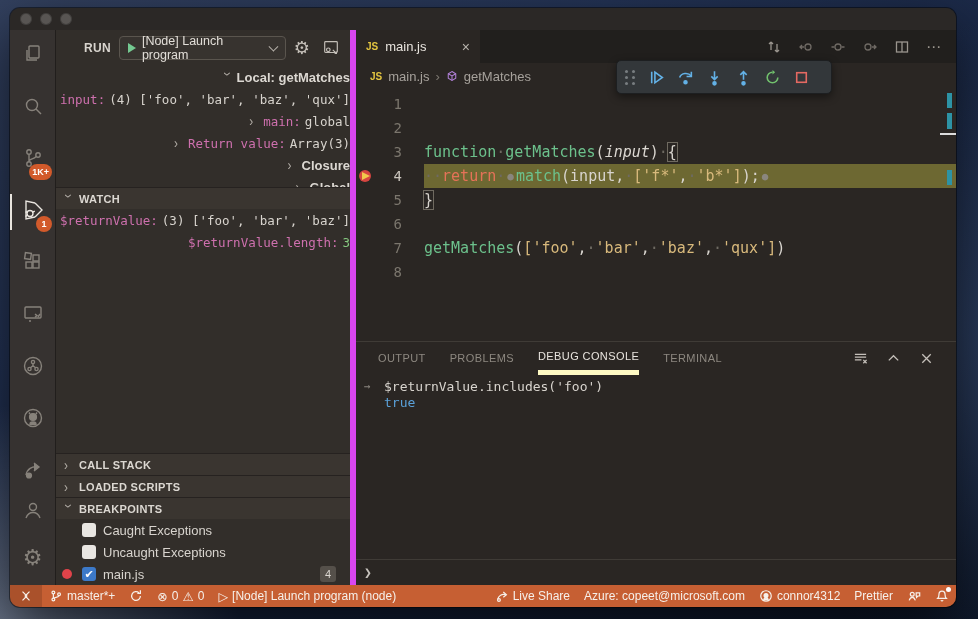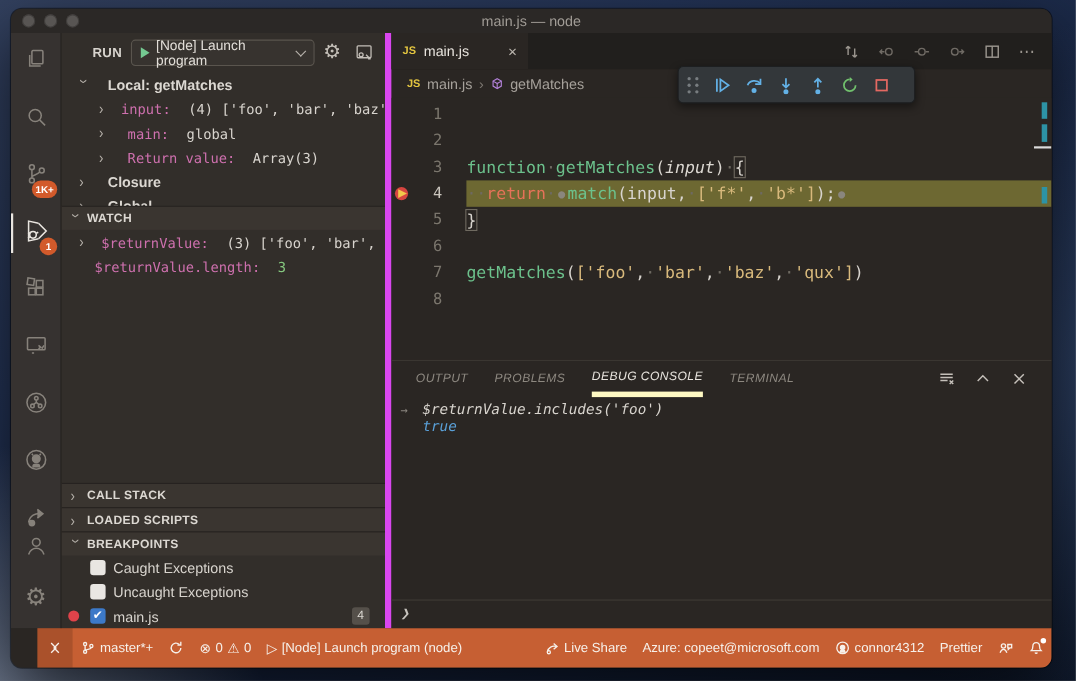--- a/index.html
+++ b/index.html
@@ -47,21 +47,21 @@
   .play-tri{ width:0; height:0; border-left:8px solid #74c991; border-top:5px solid transparent; border-bottom:5px solid transparent; }
   .config-pill .cfg-text{ font-size:12.5px; color:#e2ded8; }
   .chev-down{ width:7px; height:7px; border-right:1.6px solid #b9b4ad; border-bottom:1.6px solid #b9b4ad; transform:rotate(45deg); margin-top:-4px;}
   .run-icons{ margin-left:auto; display:flex; gap:12px; align-items:center; color:#c4bfb8; }
   .run-icons .gear-glyph{ font-size:18px; cursor:pointer; }
   .dbgconsole-ic{ width:18px; height:18px; stroke:#c4bfb8; fill:none; stroke-width:1.3; cursor:pointer; }
   .sec-head{ height:22px; background:#3a3530; border-top:1px solid #262220; display:flex; align-items:center; gap:5px;
              padding:0 8px; font-size:11px; font-weight:bold; color:#dcd8d2; letter-spacing:.3px; cursor:pointer; }
   .chev{ display:inline-block; width:10px; color:#b4afa8; font-weight:normal; font-size:12px; transform:scaleY(1.2); }
   .chev.open{ transform:rotate(90deg) scaleY(1.2); }
-  .tree-row{ height:22px; display:flex; align-items:center; gap:16px; white-space:nowrap; cursor:pointer; }
+  .tree-row{ height:22px; display:flex; align-items:center; gap:4px; white-space:nowrap; cursor:pointer;justify-content:flex-end; }
   .ind1{ padding-left:16px; } .ind2{ padding-left:34px; }
   .tname{ color:#ce70ae; font-family:"DejaVu Sans Mono",monospace; font-size:12.5px; }
   .tval{ color:#d8d4ce; font-family:"DejaVu Sans Mono",monospace; font-size:12.5px; }
   .tval.num{ color:#85c87f; }
   .tscope{ font-weight:bold; color:#dcd8d2; }
   .clip-row{ height:11px; overflow:hidden; }
   .clip-row .tree-row{ height:22px; }
   .bottom-stack{ position:absolute; left:0; right:0; bottom:0; }
   .bp-row{ height:22px; display:flex; align-items:center; gap:7px; padding-left:26px; cursor:pointer; position:relative; }
   .cbox{ width:14px; height:14px; border-radius:3px; background:#e9e6e2; flex:0 0 auto; }
@@ -110,56 +110,55 @@
   .tk-op{ color:#e57258; } .tk-str{ color:#d8b97c; } .tk-fg{ color:#d8d4ce; }
   .tk-param{ color:#dcd8d2; font-style:italic; }
   .tk-ws{ color:#6e6a62; }
   .tk-bpdot{ color:#8a867e; font-size:11px; vertical-align:1px; padding:0 2px; }
   .tk-bracket{ color:#d8d4ce; outline:1px solid #6f6a60; }
   
   .ruler{ position:absolute; top:0; right:0; width:16px; bottom:0; }
   .ruler .mark{ position:absolute; right:4px; width:5px; background:#2d93a5; }
   .ruler .wline{ position:absolute; right:0; width:16px; height:2px; background:#dcdcdc; }
   
-  .panel{ flex:0 0 244px; border-top:1px solid #3f3b36; display:flex; flex-direction:column; background:#2a2623;font-style:italic; }
+  .panel{ flex:0 0 244px; border-top:1px solid #3f3b36; display:flex; flex-direction:column; background:#2a2623; }
   .panel-tabs{ height:33px; display:flex; align-items:center; gap:24px; padding:0 22px; flex:0 0 auto; }
   .ptab{ font-size:11px; letter-spacing:.4px; color:#8d8880; cursor:pointer; height:100%; display:flex; align-items:center; border-bottom:1px solid transparent; }
   .ptab.active{ color:#e8e4de; border-bottom:5px solid #fef9c3; }
   .panel-actions{ margin-left:auto; display:flex; gap:18px; align-items:center; color:#c5c0ba; }
   .panel-actions .pa{ cursor:pointer; display:flex; }
   .panel-actions svg{ width:15px; height:15px; stroke:currentColor; fill:none; stroke-width:1.4; }
   .console{ flex:1 1 auto; font-family:"DejaVu Sans Mono",monospace; font-size:13px; padding:4px 0 0 8px; }
   .crow{ height:16px; line-height:16px; display:flex; }
   .cprefix{ width:20px; color:#8a857e; font-size:11px; }
   .cexpr{ color:#d8d4ce; }
   .cresult{ color:#5aa0d8; }
   .console-input{ flex:0 0 26px; border-top:1px solid #3f3b36; display:flex; align-items:center; padding-left:8px;
                   font-family:"DejaVu Sans Mono",monospace; color:#c8c4be; font-size:13px; cursor:text; }
   
-  .statusbar{ height:36px; background:#c65f33; flex:0 0 auto; display:flex; align-items:center; color:#f6f0ea; font-size:12px;margin-left:24px; }
+  .statusbar{ height:22px; background:#c65f33; flex:0 0 auto; display:flex; align-items:center; color:#f6f0ea; font-size:12px; }
   .sb-item{ display:flex; align-items:center; gap:4px; padding:0 7px; height:100%; cursor:pointer; white-space:nowrap; }
   .sb-item.remote{ background:rgba(0,0,0,.14); padding:0 9px; }
   .sb-right{ margin-left:auto; display:flex; height:100%; }
   .sb-item svg{ width:14px; height:14px; stroke:currentColor; fill:none; stroke-width:1.4; }
   .sb-glyph{ font-family:"DejaVu Sans",sans-serif; font-size:12.5px; }
   .bell-wrap{ position:relative; display:flex; }
   .bell-dot{ position:absolute; right:-2px; top:-2px; width:5px; height:5px; border-radius:50%; background:#fff; }
 </style>
 </head>
 <body>
 
 <div class="window">
 
   <div class="titlebar">
     <div class="lights">
       <span class="light"></span>
       <span class="light"></span>
       <span class="light"></span>
     </div>
-    <div class="win-title">main.js — node</div>
   </div>
 
   <div class="main">
 
     <nav class="activitybar">
       <div class="ab-item">
         <span><svg viewBox="0 0 24 24">
               <rect x="8" y="4" width="10" height="12" rx="1"></rect>
               <path d="M6 8v10h10"></path>
             </svg></span>

